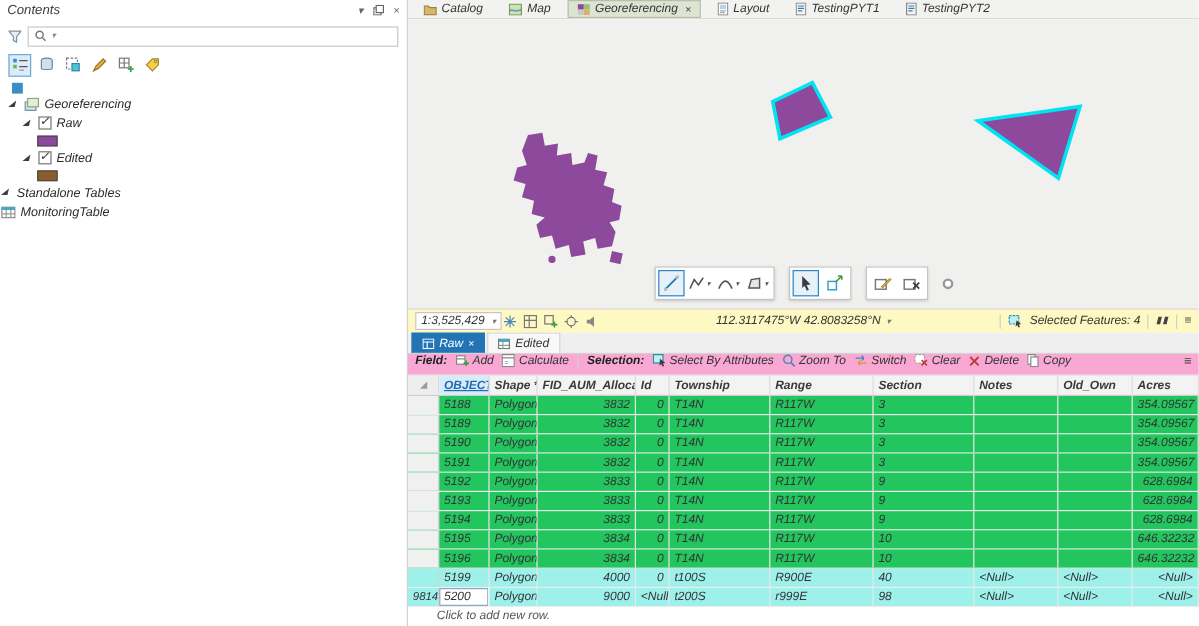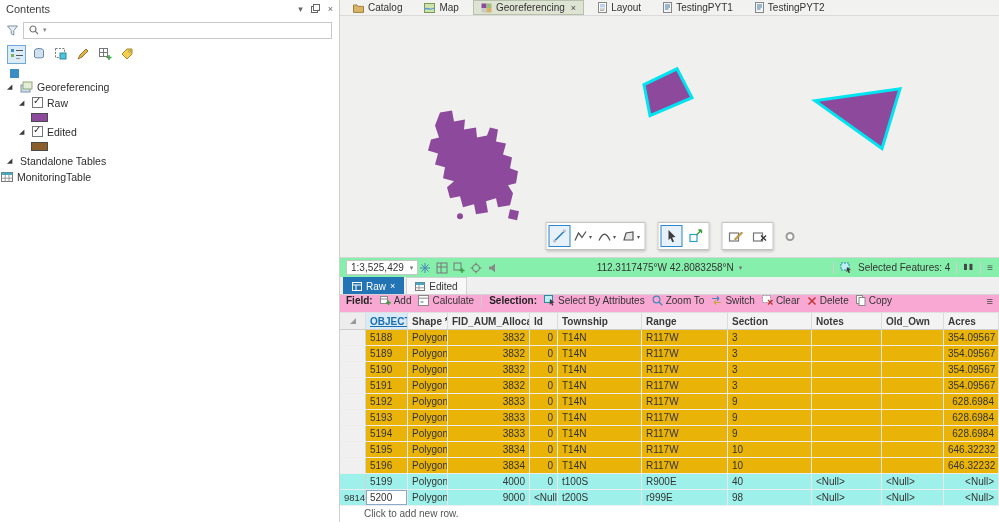--- a/index.html
+++ b/index.html
@@ -1,18 +1,18 @@
 <!DOCTYPE html>
 <html><head>
 <meta charset="utf-8">
 <style>
   * { margin:0; padding:0; box-sizing:border-box; }
   html,body { width:999px; height:522px; overflow:hidden; background:#fff;
     font-family:"Liberation Sans", sans-serif; color:#333; }
-  .app { display:flex; width:999px; height:522px; }
+  .app { display:flex; width:999px; height:522px;font-style:italic; }
 
   
   .sidebar { width:340px; min-width:340px; border-right:1px solid #d0d0d0; background:#fff;
     display:flex; flex-direction:column; }
   .panel-header { height:18px; display:flex; align-items:center; padding:0 6px; font-size:11px; color:#3c3c3c; }
   .panel-header .ph-title { flex:1; }
   .ph-icons { display:flex; gap:8px; color:#666; font-size:9px; align-items:center; }
   .search-row { height:24px; display:flex; align-items:center; gap:5px; padding:0 7px; }
   .searchbox { flex:1; height:17px; border:1px solid #c9c9c9; background:#fff; display:flex;
     align-items:center; gap:4px; padding:0 5px; font-size:10px; }
@@ -51,21 +51,21 @@
   .edit-toolbar { position:absolute; left:50%; transform:translateX(-50%); bottom:7px;
     display:flex; align-items:center; gap:12px; }
   .tool-group { display:flex; align-items:center; background:#fff; border:1px solid #c4c4c4;
     box-shadow:0 1px 3px rgba(0,0,0,.25); padding:2px; gap:2px; }
   .tool { height:22px; min-width:22px; display:flex; align-items:center; justify-content:center;
     gap:1px; background:#fff; border:1px solid transparent; }
   .tool.active { border-color:#2e86c8; background:#e7f1fa; }
   .tool .caret { font-size:6px; color:#555; }
   .grip { width:9px; height:9px; border:2px solid #9a9a9a; border-radius:50%; background:#fff; }
 
-  .statusbar { background:#86efac; border-top:1px solid #d6d6d6; display:flex; align-items:center;
+  .statusbar { background:#fef9c3; border-top:1px solid #d6d6d6; display:flex; align-items:center;
     gap:1px; padding:0 6px; font-size:10px; position:relative; color:#333; }
   .scalebox { display:flex; align-items:center; justify-content:space-between; gap:6px; min-width:72px;
     height:15px; border:1px solid #c6c6c6; background:#fff; padding:0 4px; }
   .sb-icons { display:flex; gap:5px; align-items:center; }
   .coords { position:absolute; left:50%; transform:translateX(-50%); display:flex; align-items:center; gap:5px; }
   .sb-right { margin-left:auto; display:flex; align-items:flex-start; gap:6px; }
   .vsep { width:1px; height:12px; background:#cfcfcf; }
   .pause { letter-spacing:1px; font-size:8px; color:#444; }
 
   .table-tabs { background:#efefef; border-bottom:1px solid #d4d4d4; display:flex; align-items:flex-end;
@@ -82,21 +82,21 @@
   .tt-menu { margin-left:auto; color:#444; font-size:11px; }
 
   .tgrid { display:grid; grid-template-columns:26px 42px 40px 82px 28px 84px 86px 84px 70px 62px minmax(0,1fr); }
   .thead { background:#f3f3f3; border-bottom:1px solid #cdcdcd; font-size:10px; font-weight:bold; color:#3a3a3a; }
   .thead .th { display:flex; align-items:center; padding:0 4px; border-right:1px solid #dcdcdc;
     white-space:nowrap; overflow:hidden; }
   .th.sorted { background:#d9ebf8; color:#1c6fae; text-decoration:underline; }
   .th.corner { background:#ededed; justify-content:center; }
 
   .tbody { background:#fff; }
-  .trow { height:16px; border-bottom:1px solid #ededed; background:#eab308; font-size:10px; }
+  .trow { height:16px; border-bottom:1px solid #ededed; background:#22c55e; font-size:10px; }
   .trow .td { line-height:15px; padding:0 4px; border-right:1px solid #e8e8e8; white-space:nowrap; overflow:hidden; }
   .td.selcol { background:#f0f0f0; border-right:1px solid #d4d4d4; font-size:9.5px; color:#333; }
   .td.num { text-align:right; }
   .trow.rowsel { background:#9df1ea; }
   .trow.rowsel .td.selcol { background:#9df1ea; }
   .td.selcol.curr { background:#aecdea; }
   .td.active-cell { background:#fff; box-shadow:inset 0 0 0 1px #8aa8c8; }
 
   .addrow { font-size:10px; color:#555; padding:2px 4px 0 24px; background:#fff; }
 
@@ -213,21 +213,21 @@
         <span class="cbx">
             <span class="check">✓</span>
           </span>
         <span class="tlabel">Edited</span>
       </div>
       <div class="tree-row swrow" style="padding-left:30px">
         <span class="swatch" style="background-color: rgb(138, 95, 43);"></span>
       </div>
 
 
-      <div class="tree-row" style="padding-left:6px">
+      <div class="tree-row" style="padding-left:0">
         <span class="exp">◢</span>
         <span class="tlabel">Standalone Tables</span>
       </div>
       <div class="tree-row" style="">
         <span class="ic">
           <svg width="12" height="10" viewBox="0 0 12 10">
               <rect x="0.5" y="0.5" width="11" height="9" fill="#fff" stroke="#777"></rect>
               <rect x="0.5" y="0.5" width="11" height="2.5" fill="#49a8bc"></rect>
               <line x1="4.2" y1="3" x2="4.2" y2="9.5" stroke="#999"></line>
               <line x1="8" y1="3" x2="8" y2="9.5" stroke="#999"></line>

